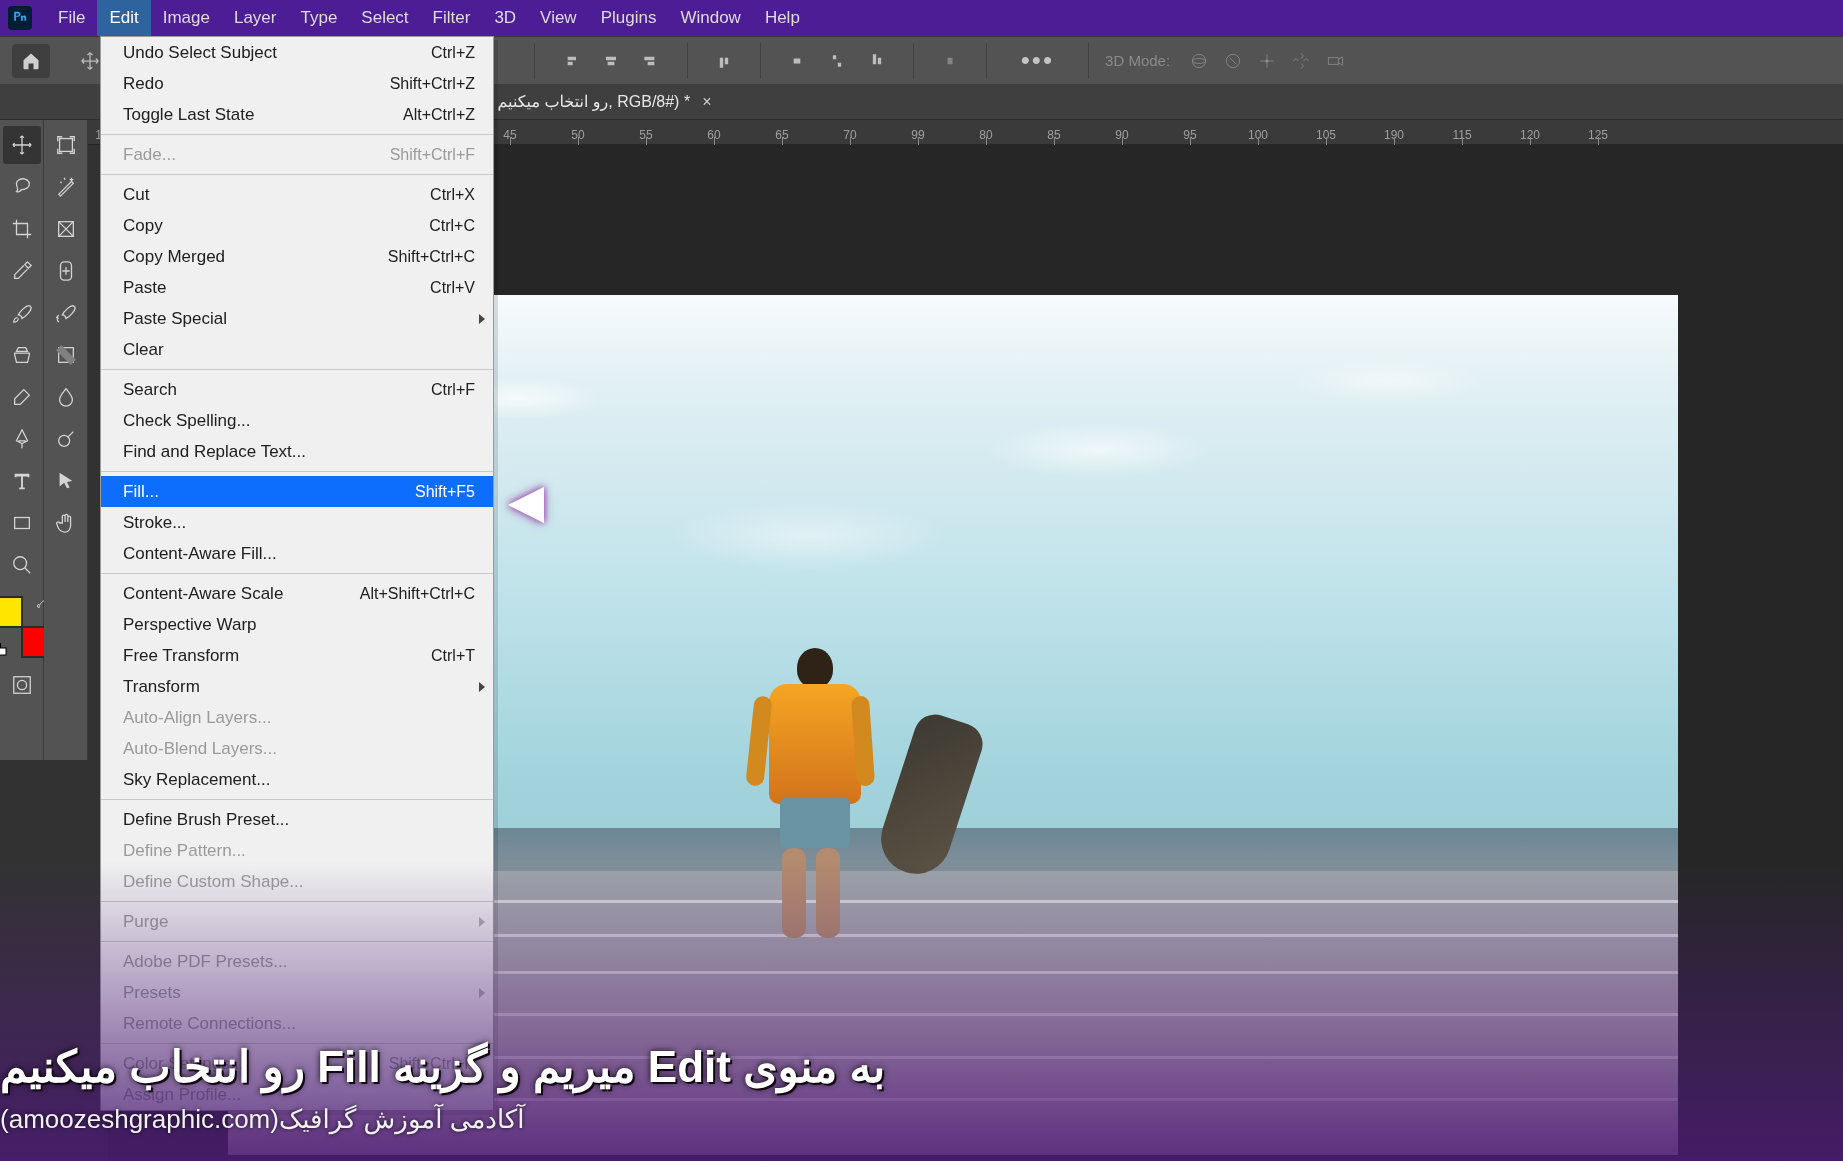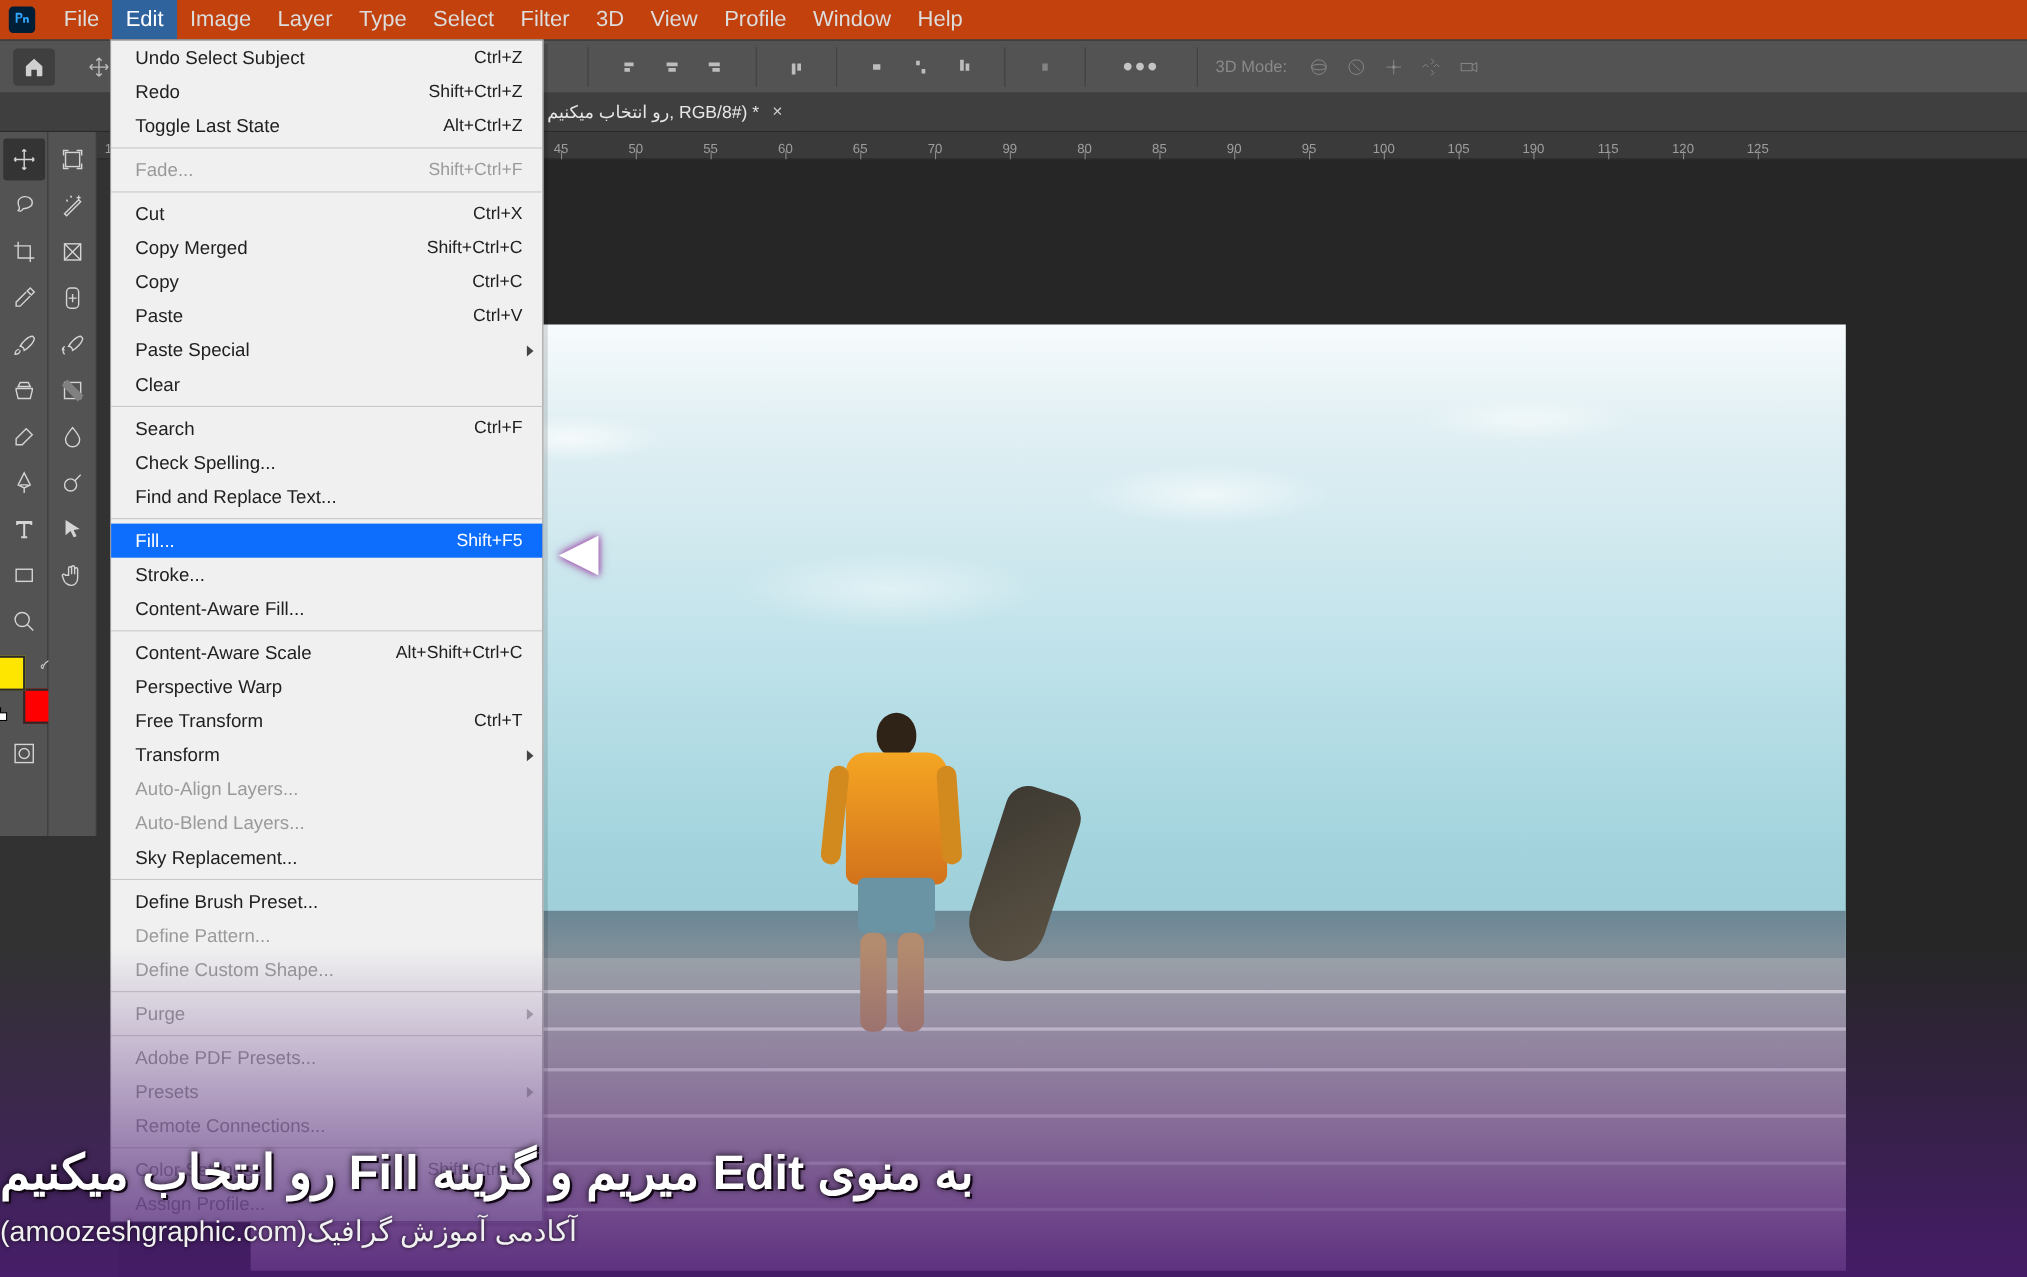--- a/index.html
+++ b/index.html
@@ -1,19 +1,19 @@
 <!DOCTYPE html>
 <html><head>
 <meta charset="utf-8">
 <style>
 * { margin:0; padding:0; box-sizing:border-box; font-family: "Segoe UI", Tahoma, sans-serif; }
 body { width:1843px; height:1161px; background:#323232; overflow:hidden; position:relative; }
 
 
-.menubar { height:36px; background:#c2410c; display:flex; align-items:center; padding-left:8px; color:#ddd; font-size:20px; }
+.menubar { height:36px; background:#4c1d95; display:flex; align-items:center; padding-left:8px; color:#ddd; font-size:17px; }
 .menubar .ps { width:24px; height:24px; background:#001e36; border-radius:4px; display:flex; align-items:center; justify-content:center; margin-right:14px; }
 .menubar .ps svg path{fill:#31a8ff;}
 .menubar .mitem { padding:0 12px; height:100%; display:flex; align-items:center; cursor:default; }
 .menubar .mitem.open { background:#2f639e; color:#fff; }
 
 
 .optbar { height:48px; background:#535353; border-top:1px solid #383838; display:flex; align-items:center; padding-left:12px; color:#bdbdbd; font-size:15px; position:relative;}
 .optbar .home-btn { width:38px; height:34px; background:#3f3f3f; border-radius:4px; display:flex; align-items:center; justify-content:center; margin-right:20px;}
 .optbar svg.icon{width:20px;height:20px;}
 .optbar .chk{ width:16px;height:16px;border:1px solid #8e8e8e;border-radius:2px;margin-right:6px;display:inline-block;vertical-align:middle;}
@@ -103,21 +103,21 @@
   <div id="menuitems" style="display: flex; height: 100%;">
       <div class="mitem">File</div>
       <div class="mitem open">Edit</div>
       <div class="mitem">Image</div>
       <div class="mitem">Layer</div>
       <div class="mitem">Type</div>
       <div class="mitem">Select</div>
       <div class="mitem">Filter</div>
       <div class="mitem">3D</div>
       <div class="mitem">View</div>
-      <div class="mitem">Profile</div>
+      <div class="mitem">Plugins</div>
       <div class="mitem">Window</div>
       <div class="mitem">Help</div>
     </div>
 </div>
 
 <div class="optbar">
   <div class="home-btn">
     <svg class="icon" viewBox="0 0 24 24">
         <path d="M3 11l9-8 9 8v10a1 1 0 0 1-1 1h-5v-7H9v7H4a1 1 0 0 1-1-1V11z" fill="#d0d0d0"></path>
       </svg>
@@ -423,26 +423,26 @@
     <div class="row dis">
       <span>Fade...</span>
       <span class="sc">Shift+Ctrl+F</span>
     </div>
     <hr>
     <div class="row">
       <span>Cut</span>
       <span class="sc">Ctrl+X</span>
     </div>
     <div class="row">
+      <span>Copy</span>
+      <span class="sc">Ctrl+C</span>
+    </div>
+    <div class="row">
       <span>Copy Merged</span>
       <span class="sc">Shift+Ctrl+C</span>
-    </div>
-    <div class="row">
-      <span>Copy</span>
-      <span class="sc">Ctrl+C</span>
     </div>
     <div class="row">
       <span>Paste</span>
       <span class="sc">Ctrl+V</span>
     </div>
     <div class="row">
       <span>Paste Special</span>
       <span class="arr"></span>
     </div>
     <div class="row">

